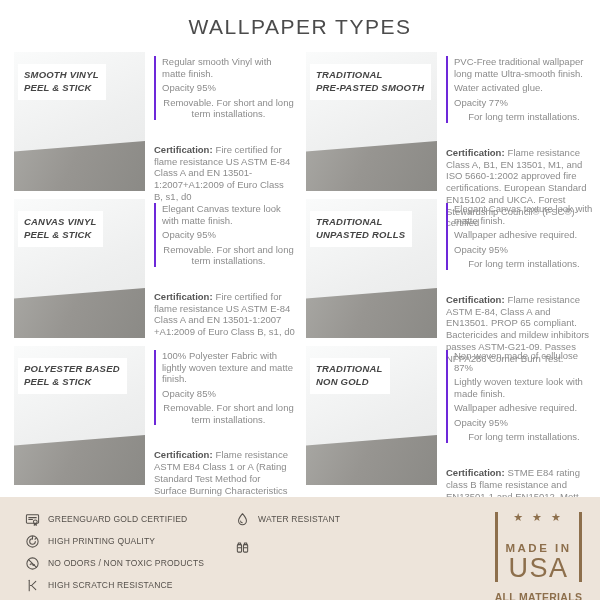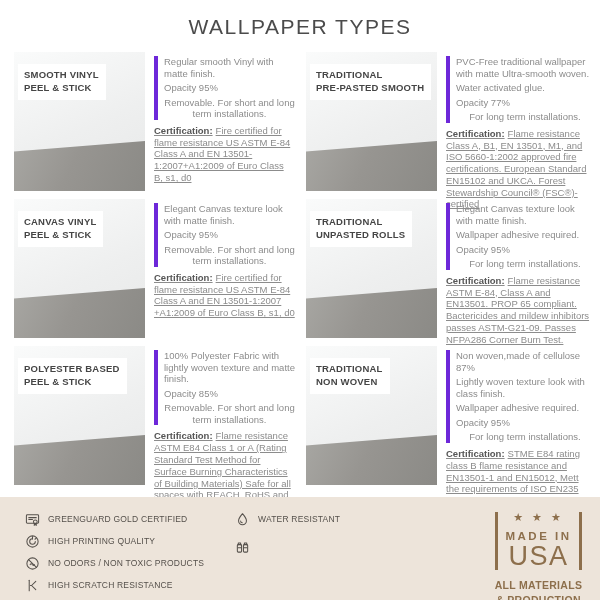--- a/index.html
+++ b/index.html
@@ -14,57 +14,58 @@
     color:#4b4b4b;font-weight:500;
   }
   .grid{
     display:grid;grid-template-columns:285px 292px;column-gap:7px;
     grid-auto-rows:147px;padding:13px 2px 0 14px;
   }
   .card{display:flex;gap:9px;}
   .thumb{
     position:relative;flex:0 0 131px;width:131px;height:139px;overflow:hidden;
     background:linear-gradient(155deg,#fafbfb 0%,#eeefef 55%,#e7e8e8 100%);
+    font-style:italic;
   }
   .thumb-gray{
     position:absolute;left:0;right:0;bottom:0;height:52px;
     background:linear-gradient(115deg,#a8a7a3 0%,#979591 45%,#8b8a86 100%);
     clip-path:polygon(0 24%,100% 4%,100% 100%,0 100%);
   }
   .thumb-label{
     position:absolute;top:12px;left:4px;background:rgba(255,255,255,.95);
     padding:5px 7px 5px 6px;font-size:9.5px;font-weight:bold;color:#454545;
     line-height:1.35;letter-spacing:.2px;white-space:nowrap;
   }
   .info{flex:1;padding-top:4px;padding-right:4px;}
   .desc{
-    border-left:4px solid #6d28d9;padding-left:6px;
+    border-left:2px solid #6d28d9;padding-left:6px;
     color:#8c8c8c;font-size:9.5px;line-height:1.22;
   }
   .desc .line{margin-bottom:3px;}
   .desc .line:last-child{margin-bottom:0;text-align:center;}
-  .cert{margin-top:5px;color:#8c8c8c;font-size:9.5px;line-height:1.24;text-decoration:underline;}
+  .cert{margin-top:24px;color:#8c8c8c;font-size:9.5px;line-height:1.24;}
   .cert-label{font-weight:bold;color:#565656;margin-right:3px;}
   .footer{
     position:absolute;left:0;bottom:0;width:600px;height:103px;background:#ede4da;
     display:flex;box-sizing:border-box;padding:14px 12px 0 24px;
   }
   .f-col1{width:210px;}
   .f-col2{width:255px;}
   .f-col3{flex:1;display:flex;flex-direction:column;align-items:center;padding-top:1px;}
   .f-row{display:flex;align-items:center;gap:8px;margin-bottom:6px;}
   .f-col2 .f-row{margin-bottom:11px;}
   .f-icon{width:16px;height:16px;flex:0 0 16px;display:flex;align-items:center;justify-content:center;}
   .f-icon svg{stroke:#55504b;fill:none;stroke-width:1.1;stroke-linecap:round;stroke-linejoin:round;}
   .f-label{font-size:8.5px;color:#55504b;letter-spacing:.2px;}
   .usa-badge{display:flex;color:#8d6f4c;gap:5px;align-items:stretch;}
   .usa-bar{width:3px;background:#8d6f4c;}
   .usa-mid{text-align:center;padding:0 2px;}
   .usa-stars{font-size:11px;letter-spacing:3px;line-height:1;}
-  .usa-madein{font-size:11.5px;font-weight:bold;letter-spacing:2.5px;margin-top:7px;}
+  .usa-madein{font-size:11.5px;font-weight:bold;letter-spacing:2.5px;margin-top:19px;}
   .usa-usa{font-size:27px;font-weight:normal;letter-spacing:1.5px;line-height:1;margin-top:1px;}
   .usa-sub{
     margin-top:8px;text-align:center;color:#8d6f4c;font-weight:bold;
     font-size:10.5px;line-height:1.4;letter-spacing:.3px;
   }
 </style>
 </head>
 <body>
 
 <div class="page">
@@ -96,21 +97,21 @@
     <div class="card">
       <div class="thumb">
         <div class="thumb-gray"></div>
         <div class="thumb-label">
           <div>TRADITIONAL</div>
           <div>PRE-PASTED SMOOTH</div>
         </div>
       </div>
       <div class="info">
         <div class="desc">
-          <div class="line">PVC-Free traditional wallpaper with matte Ultra-smooth woven.</div>
+          <div class="line">PVC-Free traditional wallpaper long matte Ultra-smooth finish.</div>
           <div class="line">Water activated glue.</div>
           <div class="line">Opacity 77%</div>
           <div class="line">For long term installations.</div>
         </div>
         <div class="cert">
           <span class="cert-label">Certification:</span><span>Flame resistance Class A, B1, EN 13501, M1, and ISO 5660-1:2002 approved fire certifications. European Standard EN15102 and UKCA. Forest Stewardship Council® (FSC®)-certified</span>
         </div>
       </div>
     </div>
 
@@ -173,27 +174,27 @@
           <span class="cert-label">Certification:</span><span>Flame resistance ASTM E84 Class 1 or A (Rating Standard Test Method for Surface Burning Characteristics of Building Materials) Safe for all spaces with REACH, RoHS and Prop 65 Compliance</span>
         </div>
       </div>
     </div>
 
     <div class="card">
       <div class="thumb">
         <div class="thumb-gray"></div>
         <div class="thumb-label">
           <div>TRADITIONAL</div>
-          <div>NON WOVEN</div>
+          <div>NON GOLD</div>
         </div>
       </div>
       <div class="info">
         <div class="desc">
           <div class="line">Non woven,made of cellulose 87%</div>
-          <div class="line">Lightly woven texture look with class finish.</div>
+          <div class="line">Lightly woven texture look with made finish.</div>
           <div class="line">Wallpaper adhesive required.</div>
           <div class="line">Opacity 95%</div>
           <div class="line">For long term installations.</div>
         </div>
         <div class="cert">
           <span class="cert-label">Certification:</span><span>STME E84 rating class B flame resistance and EN13501-1 and EN15012, Mett the requirements of ISO EN235 and CCCW408 for Type II</span>
         </div>
       </div>
     </div>
 

